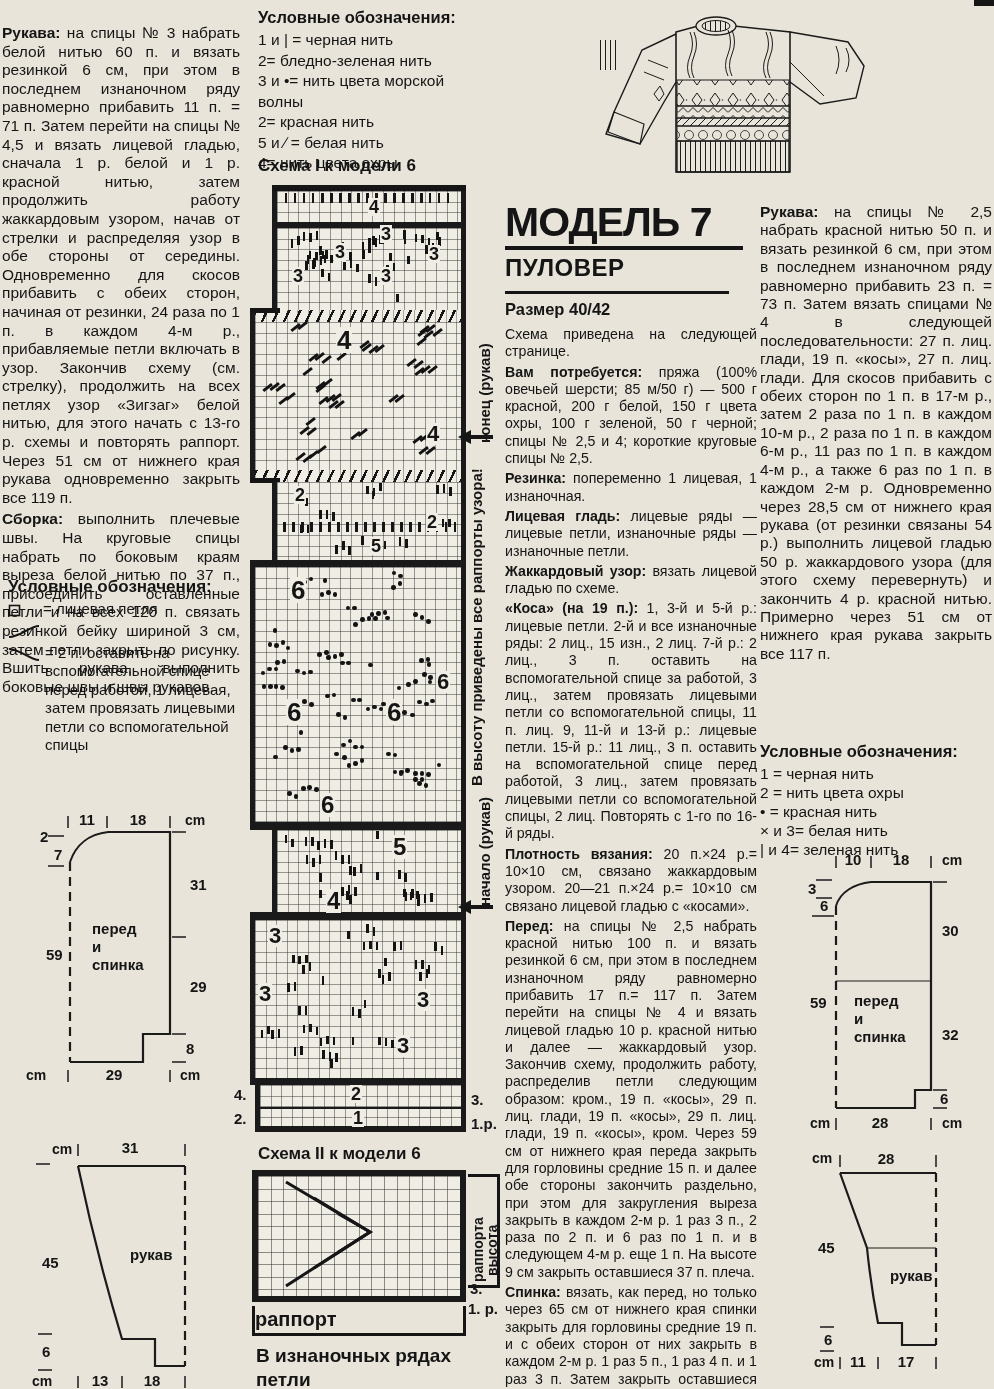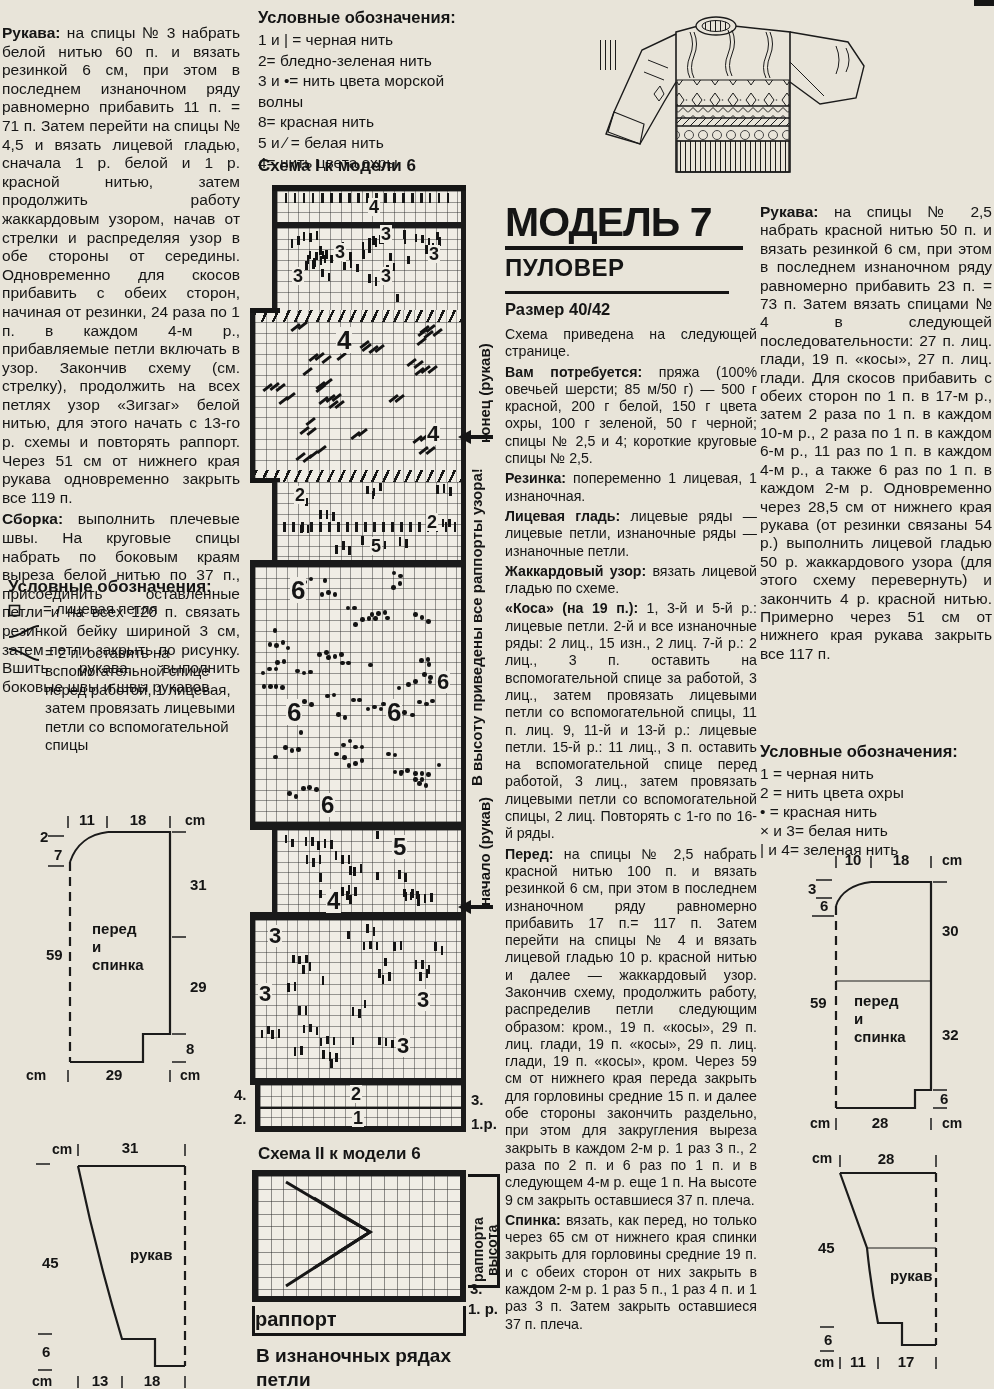--- a/index.html
+++ b/index.html
@@ -88,21 +88,21 @@
       </span>
       <span>= 2 п. оставить на вспомогательной спице перед работой, 1 лицевая, затем провязать лицевыми петли со вспомогательной спицы</span>
     </div>
   </div>
 
   <div class="abs" style="left:258px;top:8px;width:245px">
     <p class="legend-h">Условные обозначения:</p>
     <p class="legend-line">1 и | = черная нить</p>
     <p class="legend-line">2= бледно-зеленая нить</p>
     <p class="legend-line" style="width:220px">3 и •= нить цвета морской волны</p>
-    <p class="legend-line">8= красная нить</p>
+    <p class="legend-line">2= красная нить</p>
     <p class="legend-line">5 и ∕ = белая нить</p>
     <p class="legend-line">4= нить цвета охры</p>
   </div>
   <div class="abs sec-h" style="left:258px;top:156px">Схема I к модели 6</div>
 
   <div class="chart1">
     <div class="abs rule" style="left:22px;top:0;width:194px;height:6px"></div>
     <div class="band" style="left:22px;top:6px;width:194px;height:31px">
       <div class="strip-ticks" style="left:8px;top:2px;width:170px;height:10px"></div>
     </div>
@@ -530,20 +530,21 @@
   <div class="abs rule" style="left:505px;top:291px;width:224px;height:3px"></div>
   <div class="abs size-line" style="left:505px;top:300px">Размер 40/42</div>
 
   <div class="abs col-mid" style="left:505px;top:326px;width:252px">
     <p class="body"><span>Схема приведена на следующей странице.</span></p>
     <p class="body"><b class="lead">Вам потребуется:</b><span> пряжа (100% овечьей шерсти; 85 м/50 г) — 500 г красной, 200 г белой, 150 г цвета охры, 100 г зеленой, 50 г черной; спицы № 2,5 и 4; короткие круговые спицы № 2,5.</span></p>
     <p class="body"><b class="lead">Резинка:</b><span> попеременно 1 лицевая, 1 изнаночная.</span></p>
     <p class="body"><b class="lead">Лицевая гладь:</b><span> лицевые ряды — лицевые петли, изнаночные ряды — изнаночные петли.</span></p>
     <p class="body"><b class="lead">Жаккардовый узор:</b><span> вязать лицевой гладью по схеме.</span></p>
     <p class="body"><b class="lead">«Коса» (на 19 п.):</b><span> 1, 3-й и 5-й р.: лицевые петли. 2-й и все изнаночные ряды: 2 лиц., 15 изн., 2 лиц. 7-й р.: 2 лиц., 3 п. оставить на вспомогательной спице за работой, 3 лиц., затем провязать лицевыми петли со вспомогательной спицы, 11 п. лиц. 9, 11-й и 13-й р.: лицевые петли. 15-й р.: 11 лиц., 3 п. оставить на вспомогательной спице перед работой, 3 лиц., затем провязать лицевыми петли со вспомогательной спицы, 2 лиц. Повторять с 1-го по 16-й ряды.</span></p>
+    <p class="body"><b class="lead">Плотность вязания:</b><span> 20 п.×24 р.= 10×10 см, связано жаккардовым узором. 20—21 п.×24 р.= 10×10 см связано лицевой гладью с «косами».</span></p>
     <p class="body"><b class="lead">Перед:</b><span> на спицы № 2,5 набрать красной нитью 100 п. и вязать резинкой 6 см, при этом в последнем изнаночном ряду равномерно прибавить 17 п.= 117 п. Затем перейти на спицы № 4 и вязать лицевой гладью 10 р. красной нитью и далее — жаккардовый узор. Закончив схему, продолжить работу, распределив петли следующим образом: кром., 19 п. «косы», 29 п. лиц. глади, 19 п. «косы», 29 п. лиц. глади, 19 п. «косы», кром. Через 59 см от нижнего края переда закрыть для горловины средние 15 п. и далее обе стороны закончить раздельно, при этом для закругления выреза закрыть в каждом 2-м р. 1 раз 3 п., 2 раза по 2 п. и 6 раз по 1 п. и в следующем 4-м р. еще 1 п. На высоте 9 см закрыть оставшиеся 37 п. плеча.</span></p>
     <p class="body"><b class="lead">Спинка:</b><span> вязать, как перед, но только через 65 см от нижнего края спинки закрыть для горловины средние 19 п. и с обеих сторон от них закрыть в каждом 2-м р. 1 раз 5 п., 1 раз 4 п. и 1 раз 3 п. Затем закрыть оставшиеся 37 п. плеча.</span></p>
   </div>
 
   <div class="abs col-right" style="left:760px;top:203px;width:232px">
     <p class="body"><b class="lead">Рукава:</b><span> на спицы № 2,5 набрать красной нитью 50 п. и вязать резинкой 6 см, при этом в последнем изнаночном ряду равномерно прибавить 23 п. = 73 п. Затем вязать спицами № 4 в следующей последовательности: 27 п. лиц. глади, 19 п. «косы», 27 п. лиц. глади. Для скосов прибавить с обеих сторон по 1 п. в 17-м р., затем 2 раза по 1 п. в каждом 10-м р., 2 раза по 1 п. в каждом 6-м р., 11 раз по 1 п. в каждом 4-м р., а также 6 раз по 1 п. в каждом 2-м р. Одновременно через 28,5 см от нижнего края рукава (от резинки связаны 54 р.) выполнить лицевой гладью 50 р. жаккардового узора (для этого схему перевернуть) и закончить 4 р. красной нитью. Примерно через 51 см от нижнего края рукава закрыть все 117 п.</span></p>
   </div>
   <div class="abs" style="left:760px;top:742px;width:232px">
     <p class="legend-h">Условные обозначения:</p>
     <p class="legend-line" style="line-height:19px">1 =  черная нить</p>

